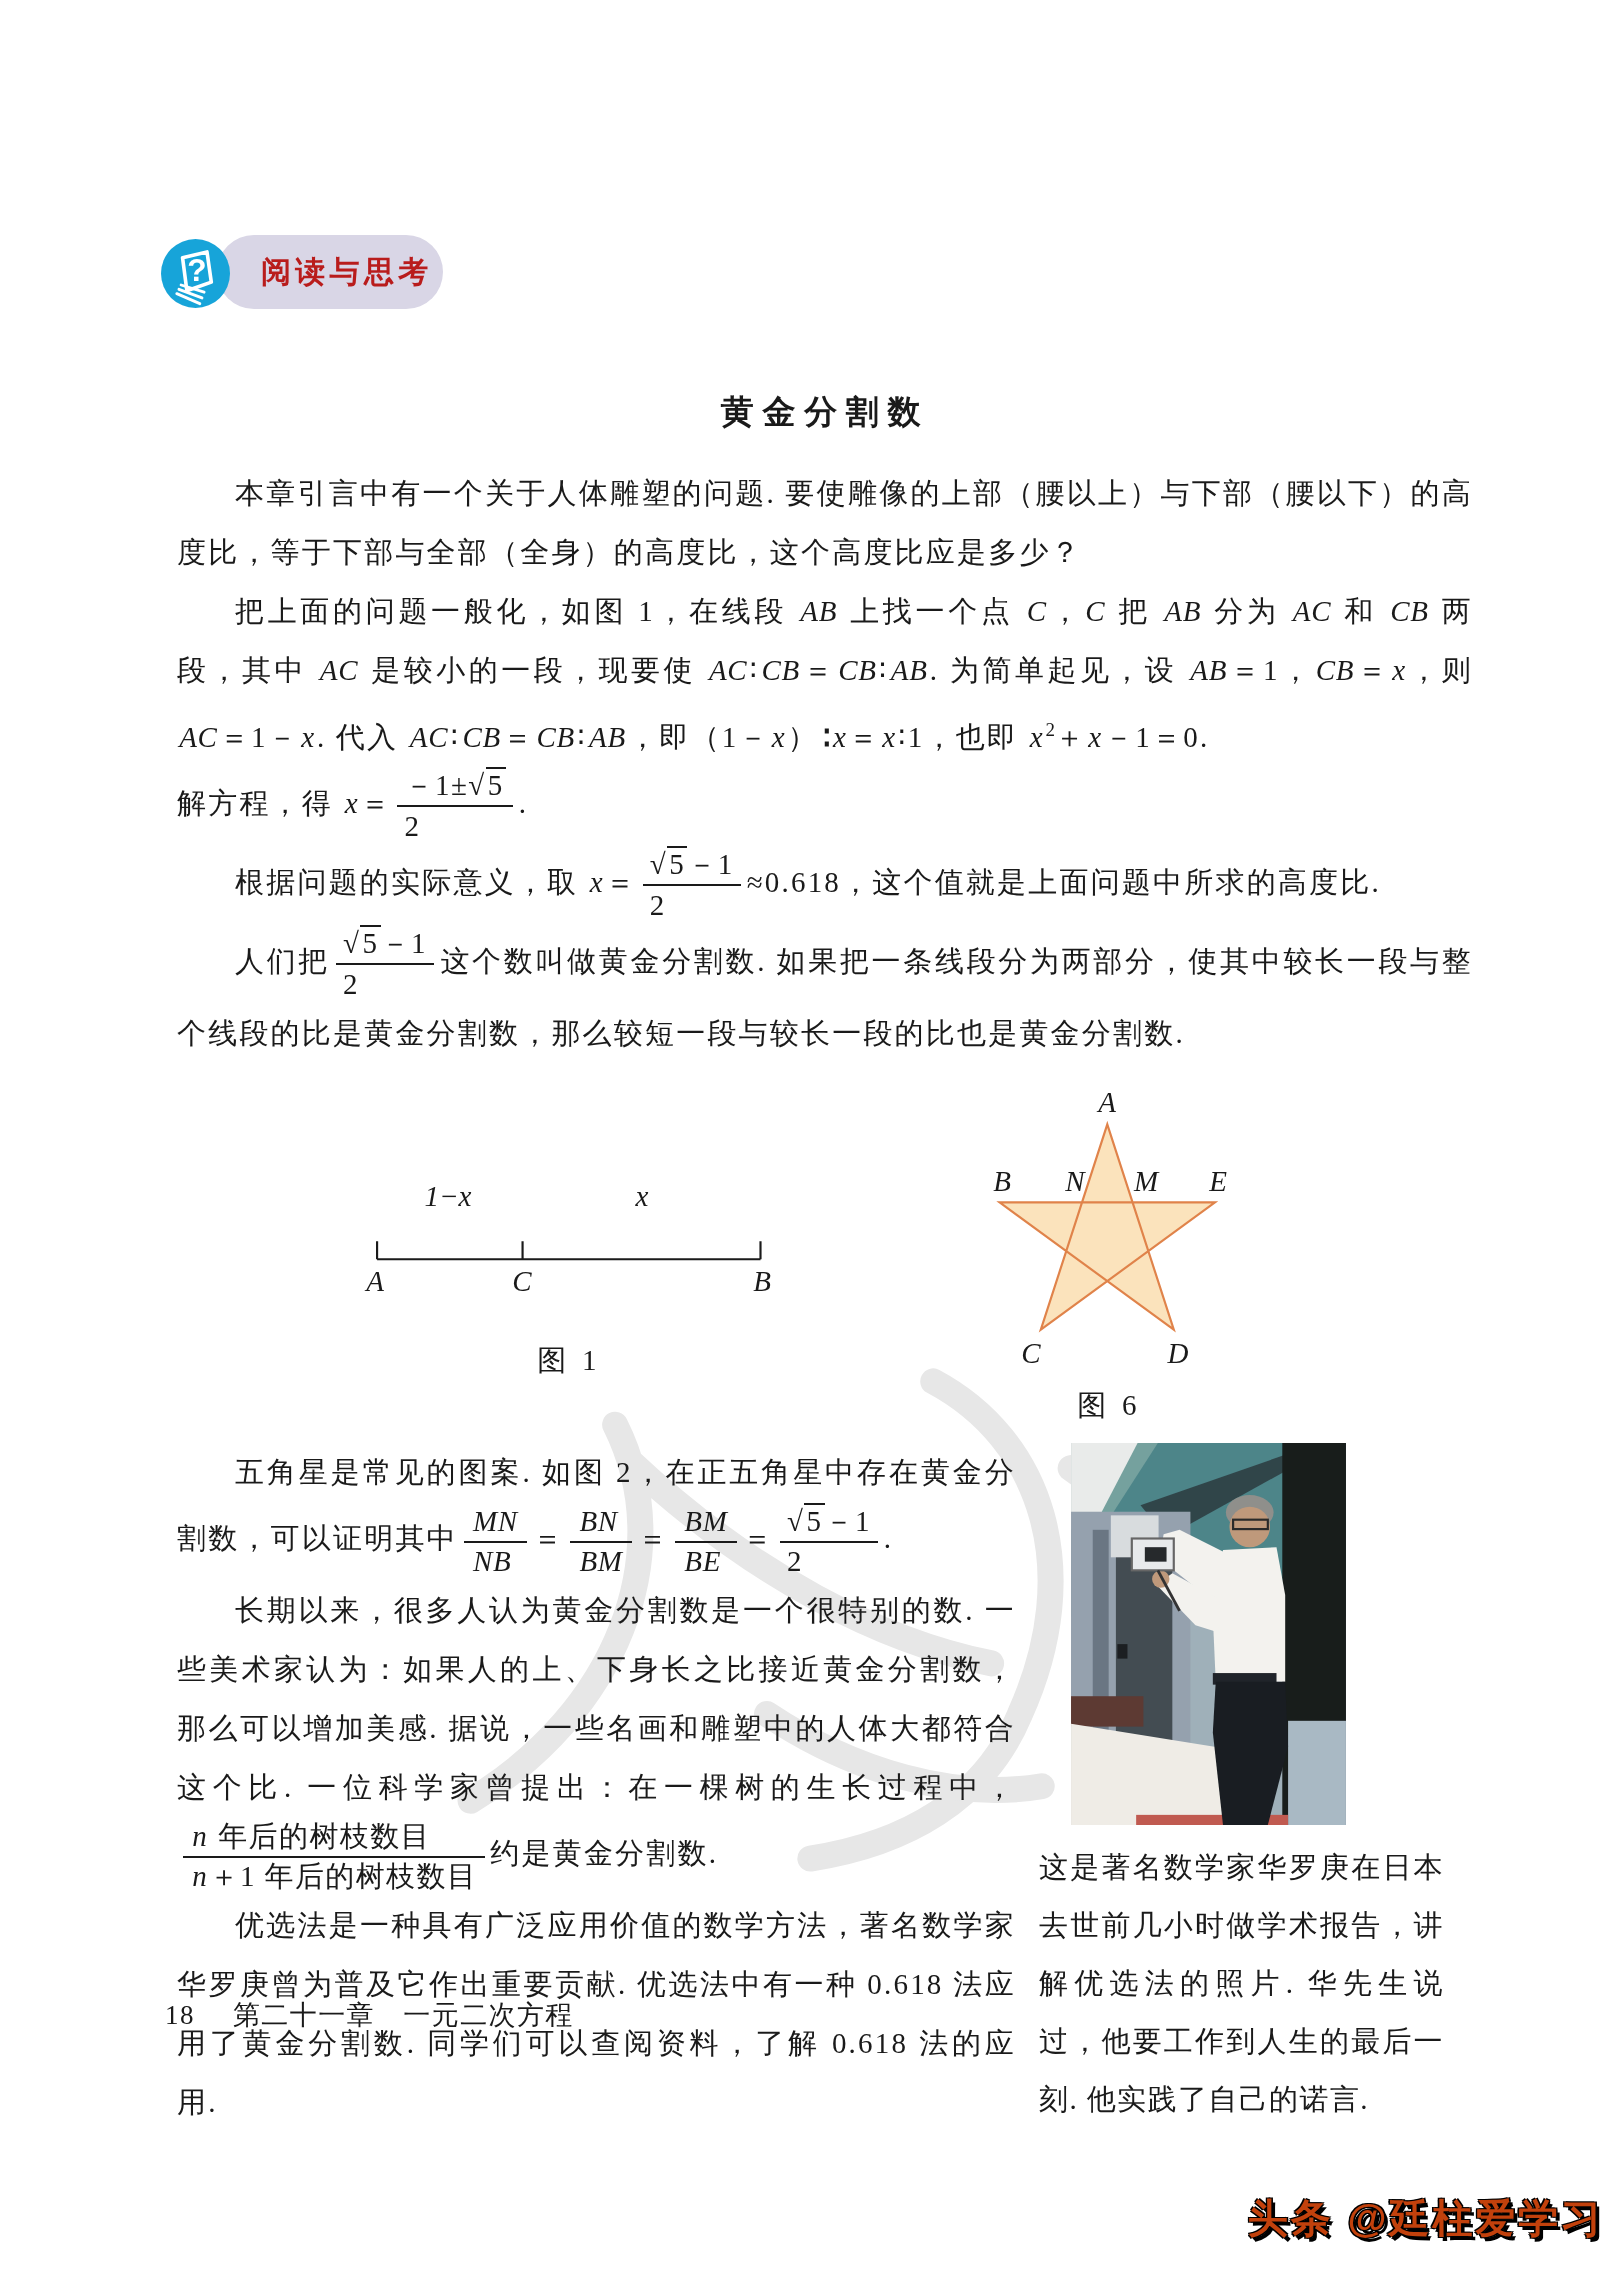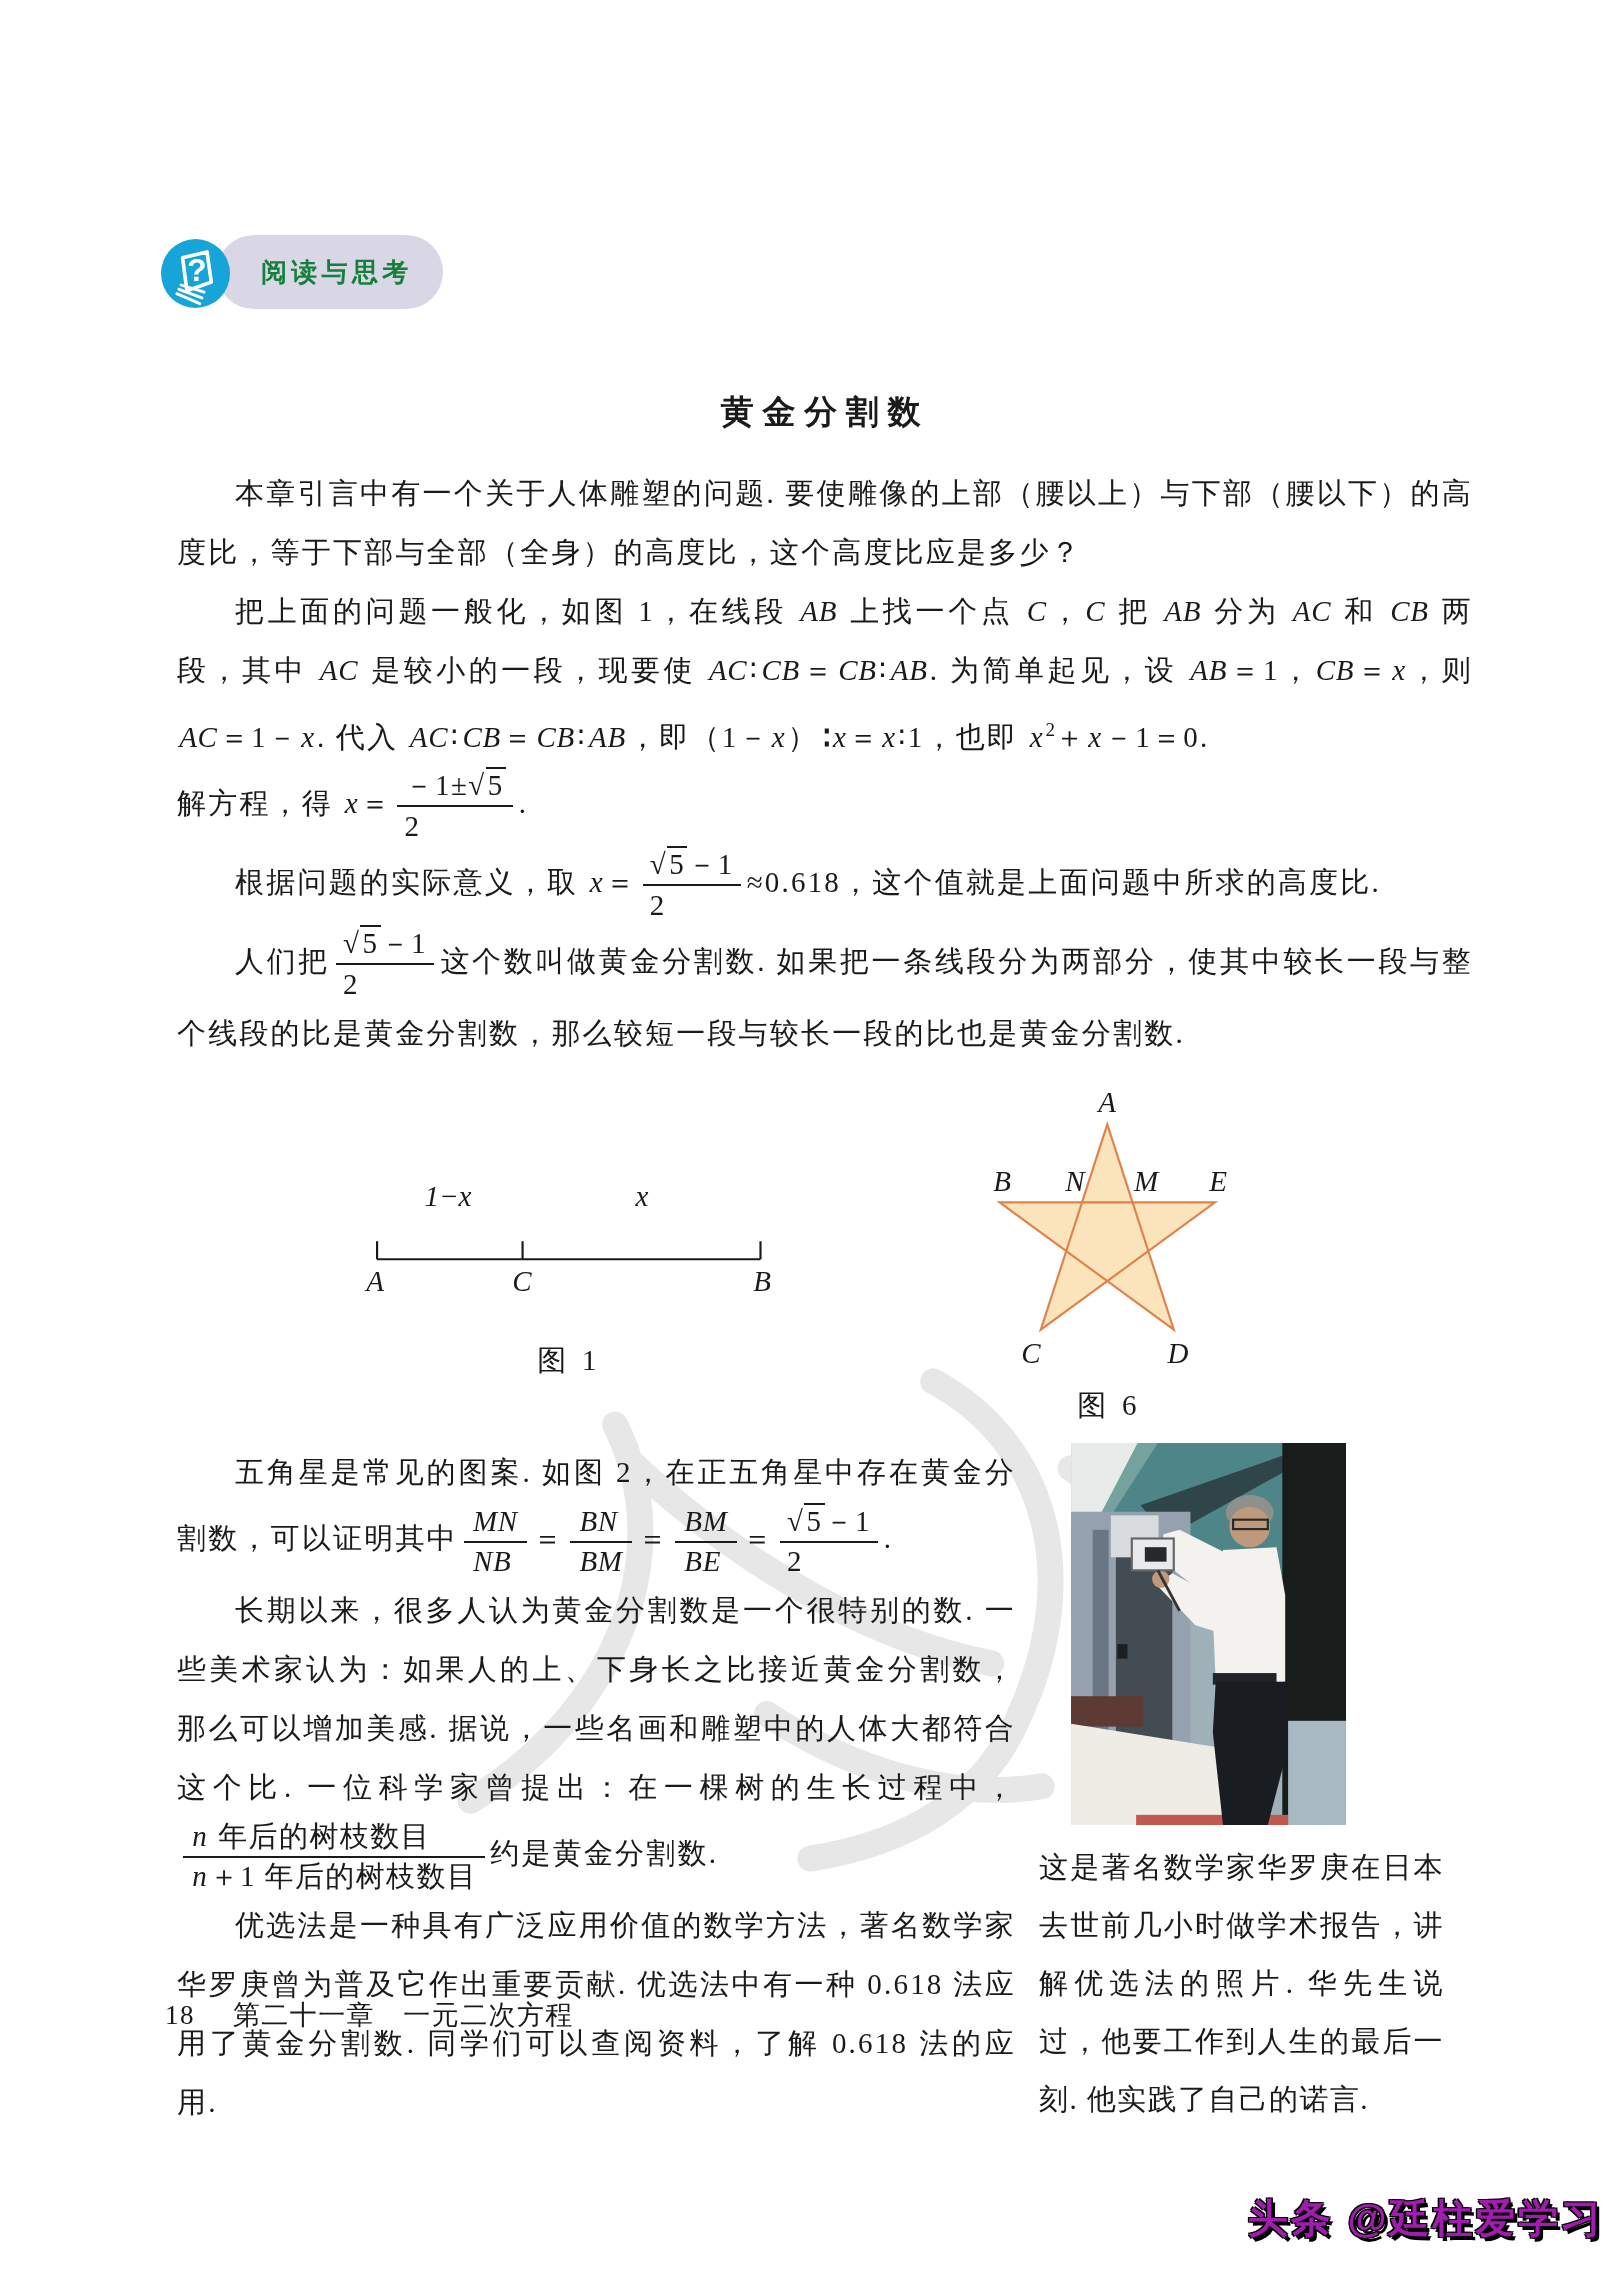--- a/index.html
+++ b/index.html
@@ -5,21 +5,21 @@
   html,body{margin:0;padding:0;background:#888;}
   .page{position:relative;width:1623px;height:2273px;background:#ffffff;overflow:hidden;
         font-family:"Liberation Serif","DejaVu Serif",serif;color:#1a1a1a;}
   
   .badge{position:absolute;left:161px;top:234px;width:289px;height:81px;z-index:2;}
   .badge-pill{position:absolute;left:56px;top:1.4px;width:226px;height:74px;border-radius:38px;
               background:var(--badge-pill,#d9d6e6);}
   .badge-icon{position:absolute;left:0;top:5px;width:69px;height:69px;}
   .badge-label{position:absolute;left:100px;top:1.4px;width:181px;height:74px;line-height:74px;
                font-family:"Liberation Sans","DejaVu Sans",sans-serif;font-weight:bold;
-               font-size:26px;letter-spacing:4.3px;color:#15803d;}
+               font-size:30px;letter-spacing:4.3px;color:#b91c1c;}
   
   .content{position:absolute;left:165px;top:390px;width:1296px;z-index:1;margin-left:12px;}
   .title{margin:0 0 29px 0;text-align:center;font-size:33px;font-weight:bold;letter-spacing:8.7px;}
   .para{font-size:29px;line-height:59px;text-align:justify;letter-spacing:2.2px;margin:0;}
   .para.indent{text-indent:2em;}
   .mv{font-style:italic;letter-spacing:0.7px;padding:0 2.2px;}
   sup{font-size:19px;letter-spacing:0;}
   .frac{display:inline-block;vertical-align:middle;text-align:left;margin:0 5.8px;line-height:1.18;}
   .frac .num,.frac .den{display:block;text-indent:0;letter-spacing:1.4px;padding:1.4px 7.2px 2.9px;}
   .frac .num{border-bottom:2.2px solid #1a1a1a;}
@@ -41,21 +41,21 @@
   .photo{position:relative;width:275px;height:382px;margin-left:32px;}
   .photo-caption{margin:13px 0 0 0;width:405px;font-size:29px;line-height:58px;
                  letter-spacing:1.4px;text-align:justify;}
   
   .footer{position:absolute;left:165px;top:1997px;font-size:27px;letter-spacing:1.4px;z-index:2;}
   .footer .chapter{margin-left:30px;}
   
   .bg-watermark{position:absolute;left:304px;top:1338px;z-index:0;}
   .stamp{position:absolute;right:19px;top:2191px;z-index:3;
          font-family:"Liberation Sans","DejaVu Sans",sans-serif;font-weight:bold;font-size:40px;
-         letter-spacing:2.9px;color:#a21caf;
+         letter-spacing:2.9px;color:#c2410c;
          text-shadow:-1.4px -1.4px 0 #000,1.4px -1.4px 0 #000,-1.4px 1.4px 0 #000,1.4px 1.4px 0 #000,3.6px 3.6px 0 #000;}
 </style>
 </head>
 <body>
 
 <div class="page">
 
   <svg class="bg-watermark" width="1085" height="723" viewBox="0 0 1500 1000">
     <g fill="none" stroke="#e7e7e7" stroke-width="36" stroke-linecap="round">
       <path d="M 430 120 C 520 300, 430 520, 230 640 M 450 170 C 620 330, 800 420, 950 450"></path>

